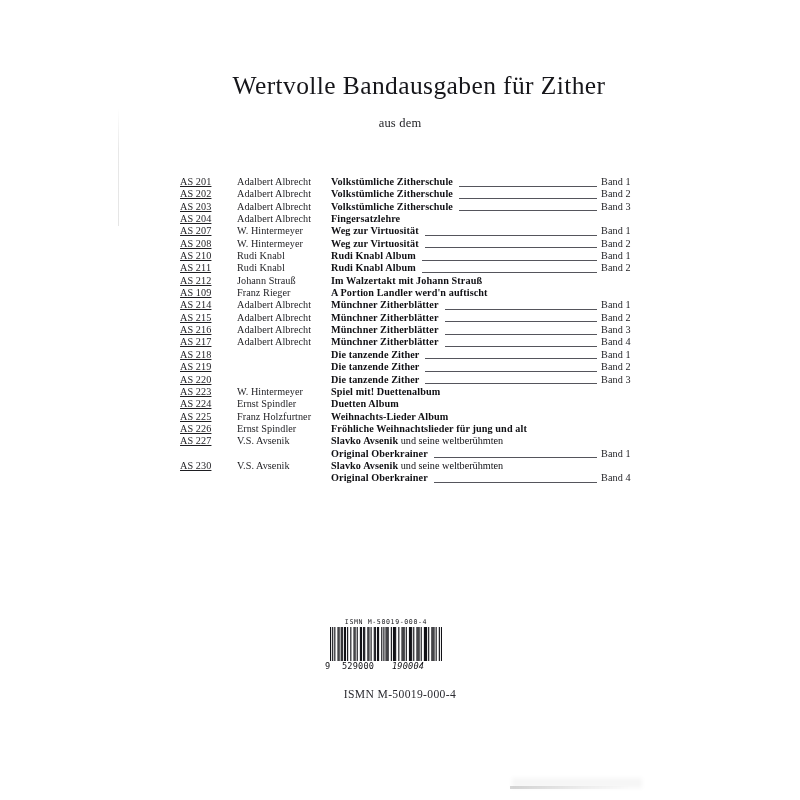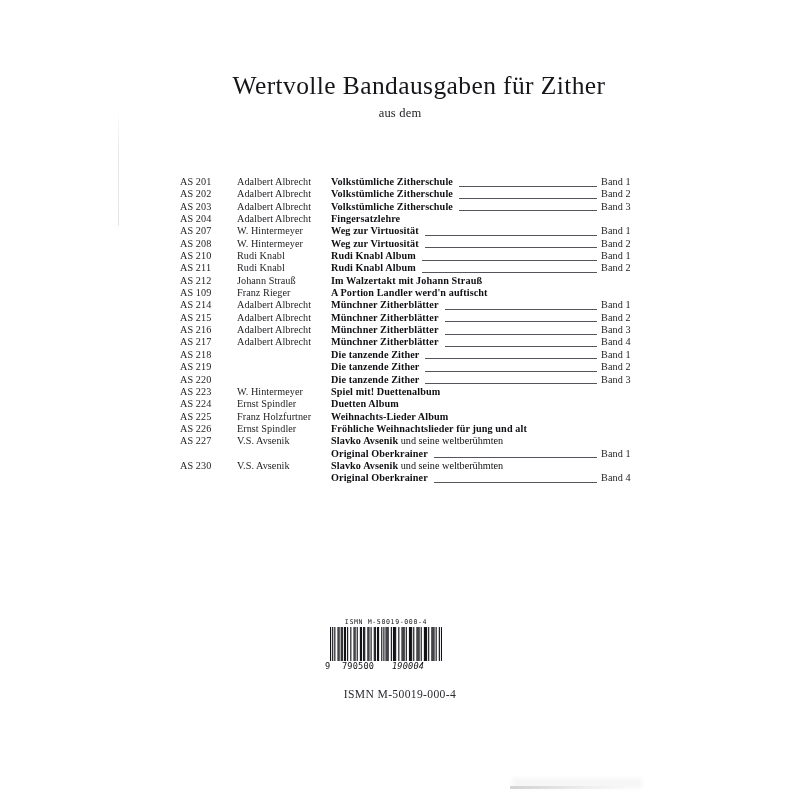--- a/index.html
+++ b/index.html
@@ -55,21 +55,21 @@
   .masthead-title {
     font-size: 25.5px;
     letter-spacing: 0.4px;
     color: #16161a;
     line-height: 1.1;
     white-space: nowrap;
     padding-left: 38px;
   }
   .masthead-sub1 {
     font-size: 12.5px;
-    margin-top: 6px;
+    margin-top: 16px;
     color: #232327;
     letter-spacing: 0.2px;
   }
   .masthead-sub2 {
     font-size: 14.5px;
     margin-top: 1px;
     color: #1b1b20;
     letter-spacing: 0.55px;
     white-space: nowrap;
   }
@@ -86,20 +86,21 @@
     height: 12.35px;
     font-size: 10.2px;
     white-space: nowrap;
   }
   .cat-code {
     position: absolute;
     left: 180px;
     top: 0;
     color: #1e1e22;
     letter-spacing: 0.1px;
+    text-decoration: underline;
   }
   .cat-author {
     position: absolute;
     left: 237px;
     top: 0;
     color: #1e1e22;
     letter-spacing: 0.05px;
   }
   .cat-title {
     position: absolute;
@@ -414,17 +415,17 @@
       <rect x="98.133" y="0" width="1.120" height="34" fill="#111116"></rect>
       <rect x="101.333" y="0" width="1.120" height="34" fill="#111116"></rect>
       <rect x="102.400" y="0" width="1.120" height="34" fill="#111116"></rect>
       <rect x="103.467" y="0" width="1.120" height="34" fill="#111116"></rect>
       <rect x="105.600" y="0" width="1.120" height="34" fill="#111116"></rect>
       <rect x="108.800" y="0" width="1.120" height="34" fill="#111116"></rect>
       <rect x="110.933" y="0" width="1.120" height="34" fill="#111116"></rect>
     </svg>
   <div class="barcode-digits">
     <span class="bc-d-lead">9</span>
-    <span class="bc-d-left">790500</span>
+    <span class="bc-d-left">529000</span>
     <span class="bc-d-right">190004</span>
   </div>
 </div>
 <div class="barcode-caption">ISMN M-50019-000-4</div>
 
 </body></html>

